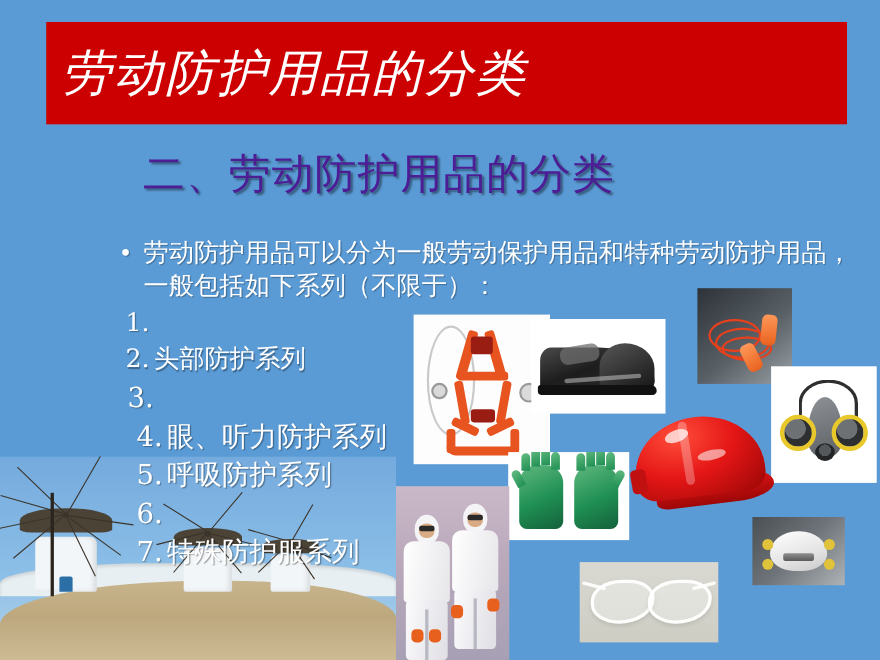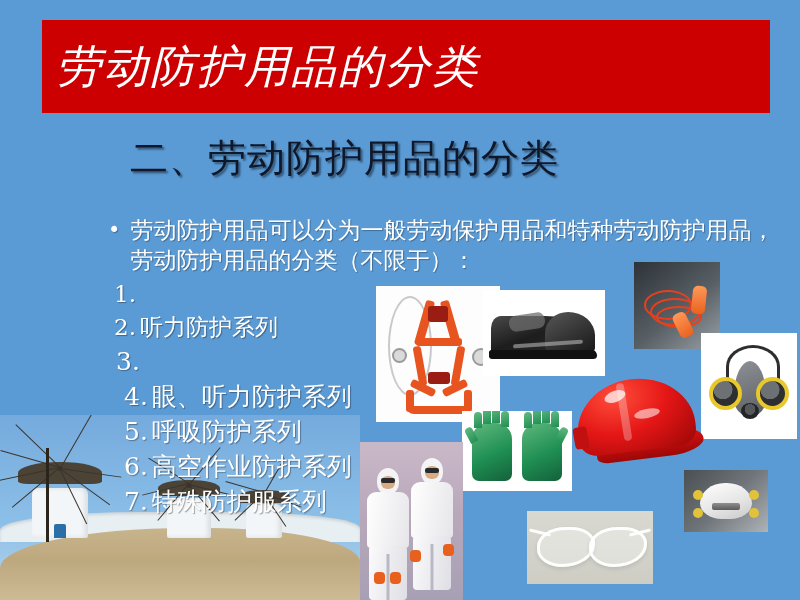--- a/index.html
+++ b/index.html
@@ -43,21 +43,21 @@
   .title-banner .title-text{
     position:absolute;left:14px;top:50%;transform:translateY(-50%);
     color:#ffffff;font-family:"DejaVu Serif","Liberation Serif",serif;
     font-size:45px;font-weight:400;letter-spacing:2px;white-space:nowrap;
     font-style:italic;
   }
 
   
   .section-heading{
     position:absolute;left:130px;top:133px;
-    color:#0f172a;font-family:"DejaVu Serif","Liberation Serif",serif;
+    color:#4c1d95;font-family:"DejaVu Serif","Liberation Serif",serif;
     font-size:38px;font-weight:400;letter-spacing:1px;white-space:nowrap;
     text-shadow:2px 2px 2px rgba(0,0,0,.45);
   }
 
   
   .body-block{position:absolute;left:108px;top:215px;width:680px;color:#ffffff;}
   .bullet-para{
     display:flex;align-items:flex-start;gap:10px;
     font-size:23px;line-height:30px;letter-spacing:0px;
     text-shadow:1px 1px 1px rgba(0,0,0,.30);
@@ -247,45 +247,44 @@
 
   <div class="title-banner">
     <div class="title-text">劳动防护用品的分类</div>
   </div>
 
   <div class="section-heading">二、劳动防护用品的分类</div>
 
   <div class="body-block">
     <div class="bullet-para">
       <span class="bullet-dot">•</span>
-      <span class="bullet-body">劳动防护用品可以分为一般劳动保护用品和特种劳动防护用品，劳动防护用品的分类（不限于）：</span>
+      <span class="bullet-body">劳动防护用品可以分为一般劳动保护用品和特种劳动防护用品，一般包括如下系列（不限于）：</span>
     </div>
 
     <ul class="num-list">
       <li class="s1">
         <span class="idx">1.</span>
       </li>
       <li class="s2">
         <span class="idx">2.</span>
-        <span>听力防护系列</span>
+        <span>头部防护系列</span>
       </li>
       <li class="s3">
         <span class="idx">3.</span>
       </li>
       <li class="s4">
         <span class="idx">4.</span>
         <span>眼、听力防护系列</span>
       </li>
       <li class="s5">
         <span class="idx">5.</span>
         <span>呼吸防护系列</span>
       </li>
       <li class="s6">
         <span class="idx">6.</span>
-        <span>高空作业防护系列</span>
       </li>
       <li class="s7">
         <span class="idx">7.</span>
         <span>特殊防护服系列</span>
       </li>
     </ul>
   </div>
 
   <div class="photo" id="photo-harness">
     <div class="harness-rope" style="left:12px;top:10px;width:40px;height:96px;border-color:#c9c9c9;border-width:2px;"></div>

